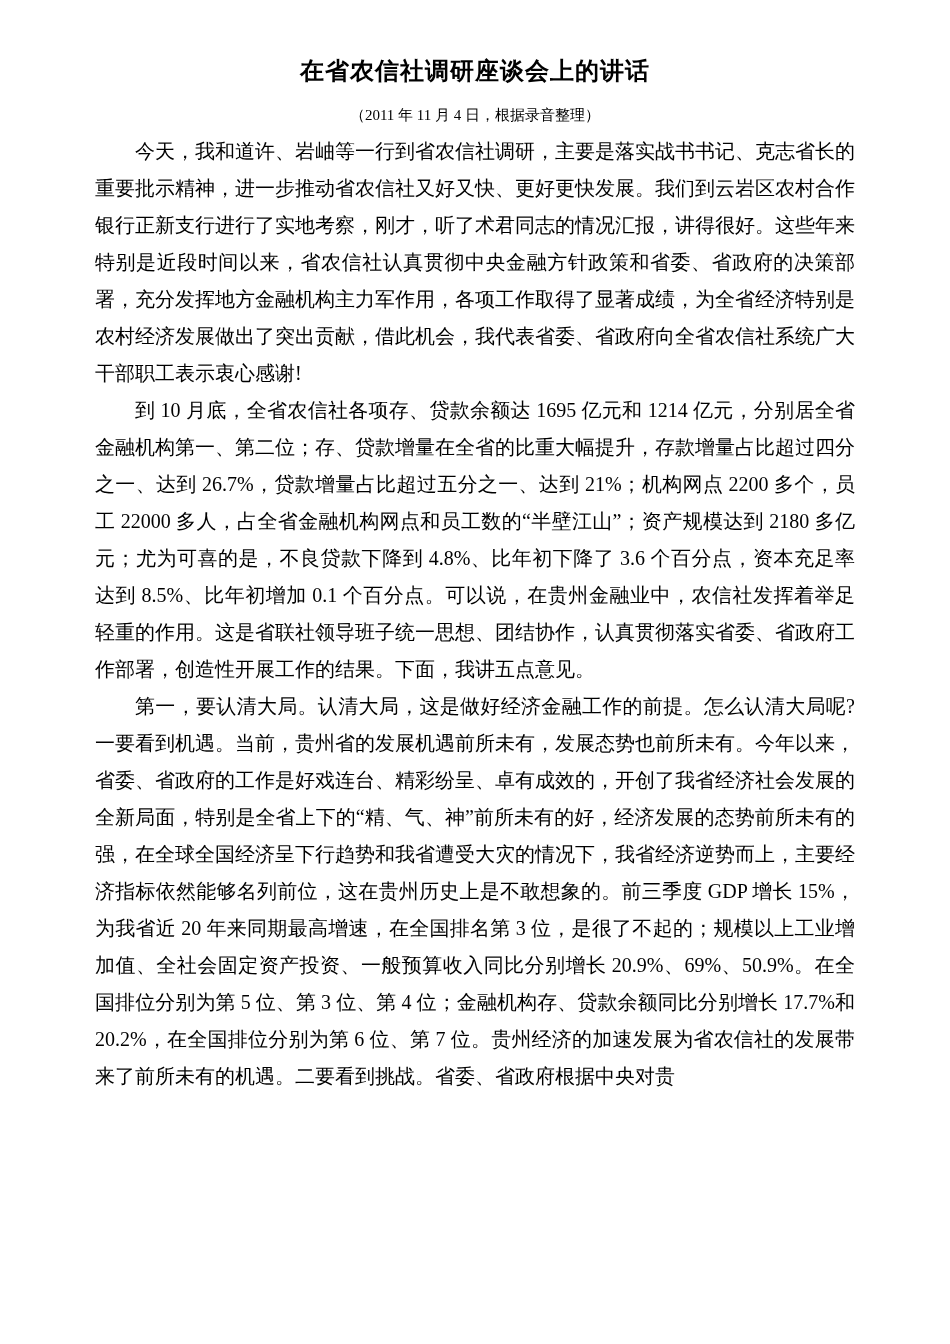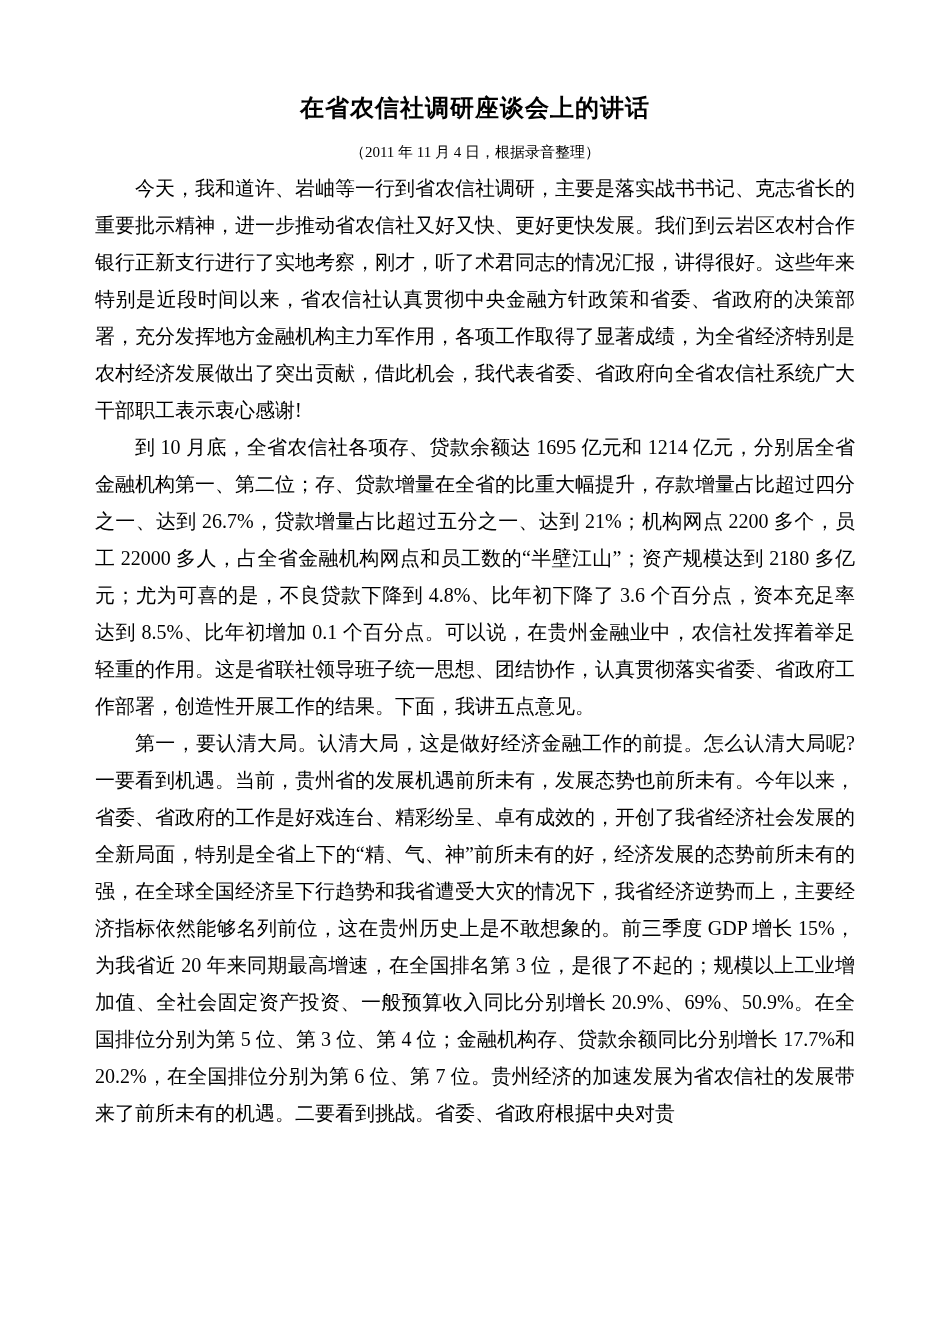--- a/index.html
+++ b/index.html
@@ -11,21 +11,21 @@
     width: 950px;
     height: 1344px;
     font-family: "Liberation Serif", "DejaVu Serif", serif;
     color: #000000;
     -webkit-font-smoothing: antialiased;
   }
   .page {
     box-sizing: border-box;
     width: 950px;
     height: 1344px;
-    padding: 90px 95px 0 95px;
+    padding: 53px 95px 0 95px;
     background: #ffffff;
     overflow: hidden;
   }
   .doc-title {
     margin: 0;
     text-align: center;
     font-size: 24px;
     line-height: 36px;
     font-weight: bold;
     letter-spacing: 1px;

